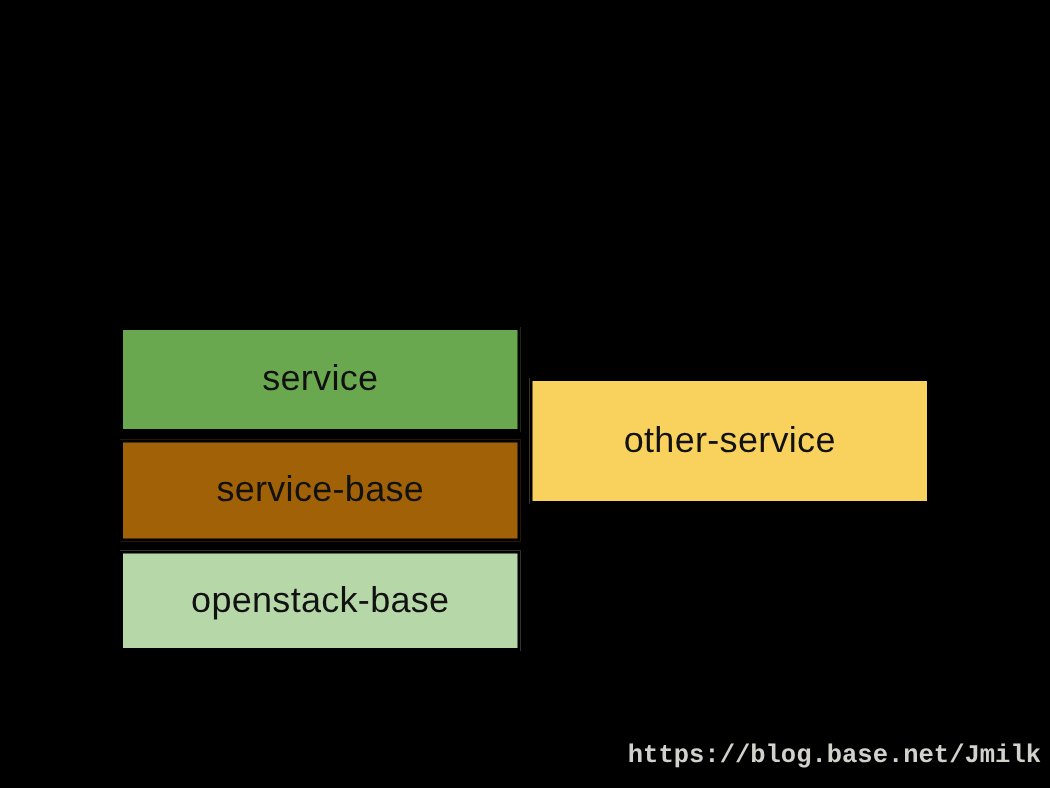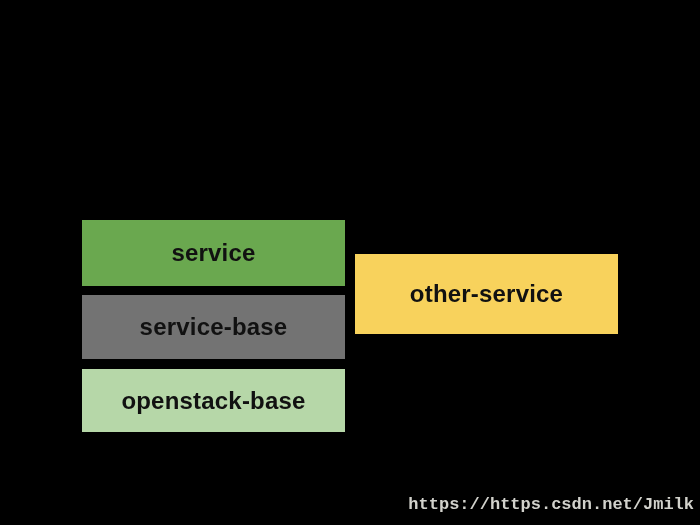--- a/index.html
+++ b/index.html
@@ -15,21 +15,20 @@
     overflow: hidden;
     font-family: "Liberation Sans", sans-serif;
   }
   .box {
     position: absolute;
     box-sizing: border-box;
     border: 2px solid #000000;
     display: flex;
     align-items: center;
     justify-content: center;
-    font-weight: bold;
   }
   .box-label {
     font-size: 24px;
     color: #111111;
     letter-spacing: 0.2px;
     white-space: nowrap;
   }
   
   .b-service            { left: 80px;  top: 218px; width: 267px; height: 70px; }
   .b-service-base       { left: 80px;  top: 293px; width: 267px; height: 68px; }
@@ -51,29 +50,29 @@
 </style>
 </head>
 <body>
 
 <div class="canvas">
 
   <div class="box b-service" style="background-color: rgb(106, 168, 79); border-color: rgb(0, 0, 0);">
     <span class="box-label">service</span>
   </div>
 
-  <div class="box b-service-base" style="background-color: #737373; border-color: rgb(0, 0, 0);">
+  <div class="box b-service-base" style="background-color: #a16207; border-color: rgb(0, 0, 0);">
     <span class="box-label">service-base</span>
   </div>
 
   <div class="box b-openstack-base" style="background-color: rgb(182, 215, 168); border-color: rgb(0, 0, 0);">
     <span class="box-label">openstack-base</span>
   </div>
 
   <div class="box b-other-service" style="background-color: rgb(248, 210, 92); border-color: rgb(0, 0, 0);">
     <span class="box-label">other-service</span>
   </div>
 
 
 
-  <div class="watermark" style="color: rgb(210, 210, 204);">https://https.csdn.net/Jmilk</div>
+  <div class="watermark" style="color: rgb(210, 210, 204);">https://blog.base.net/Jmilk</div>
 
 </div>
 
 </body></html>

